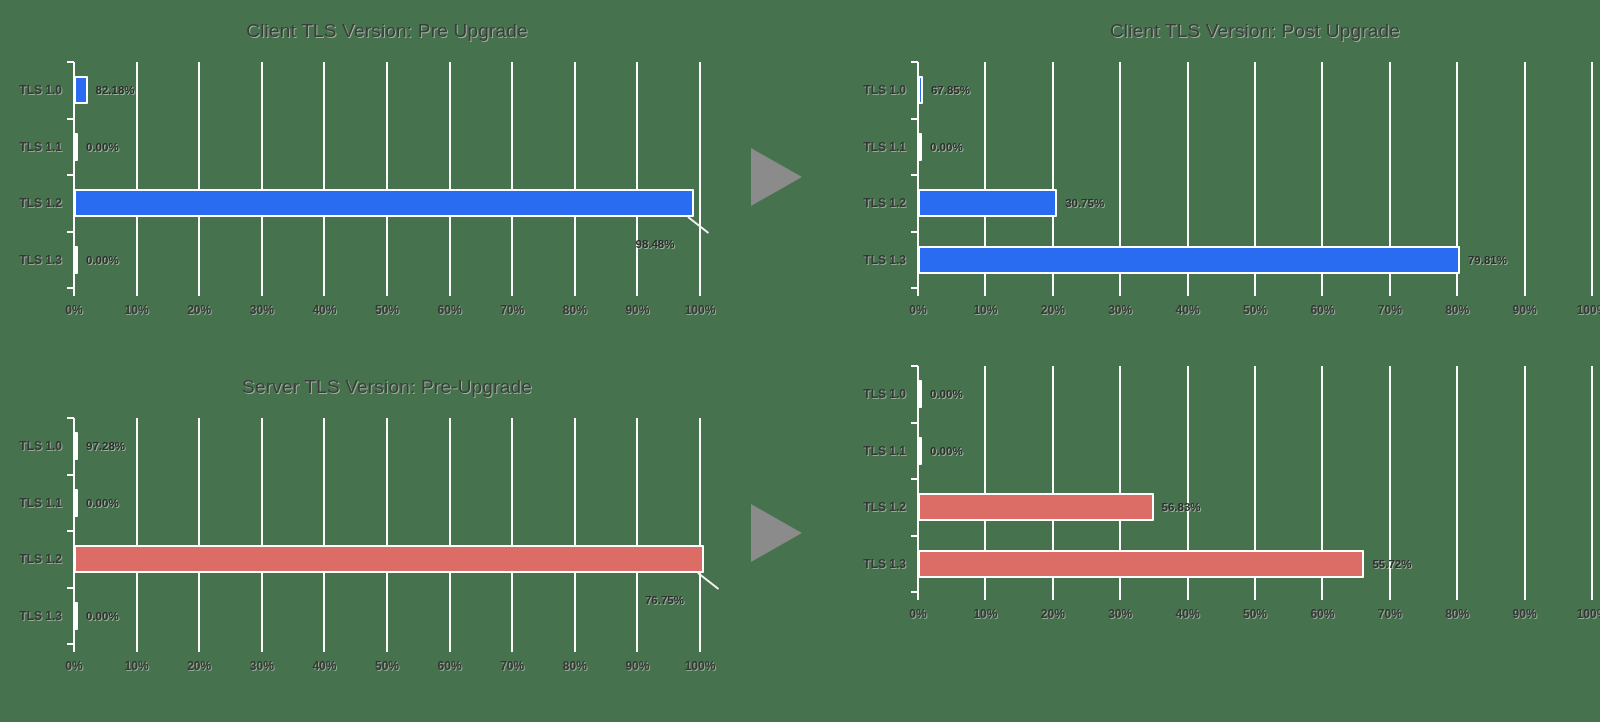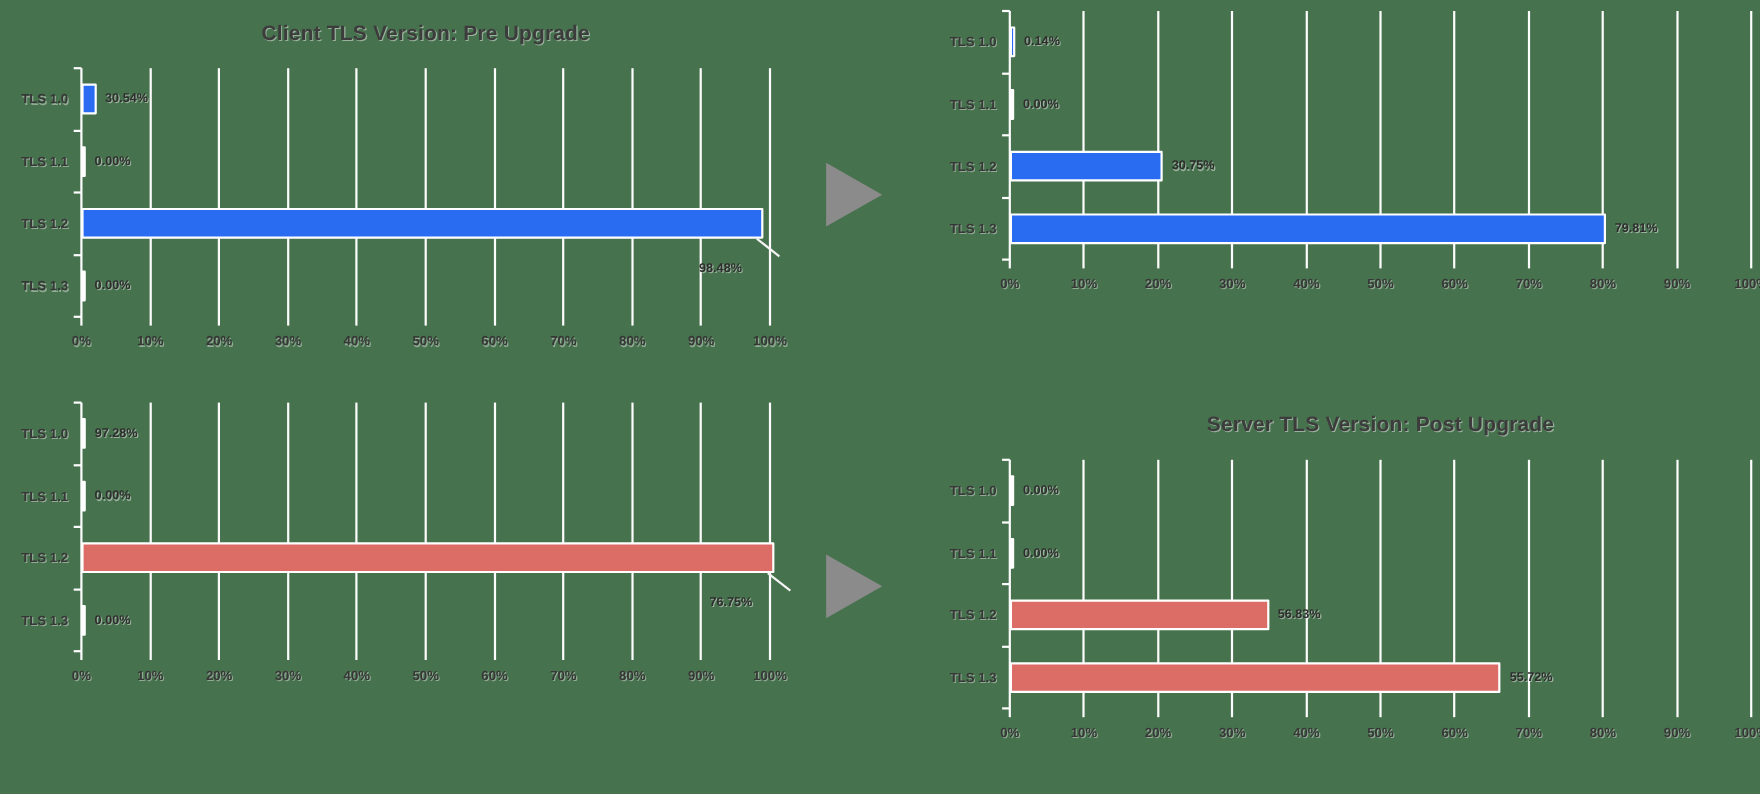--- a/index.html
+++ b/index.html
@@ -17,21 +17,21 @@
   .chart.right{width:740px;}
   .arrow-cell{width:152px;display:flex;justify-content:center;}
   .arrow{
     margin-top:138px;width:0;height:0;
     border-top:29px solid transparent;
     border-bottom:29px solid transparent;
     border-left:51px solid #8B8B8B;
   }
   .chart-title{
     margin:10px 0 20px 66px;text-align:center;
-    font-size:19px;font-weight:700;color:#3C3C3C;
+    font-size:19px;font-weight:400;color:#3C3C3C;
     text-shadow:1px 1px 0 rgba(255,255,255,0.45);
     letter-spacing:0.2px;
   }
   .plot-wrap{margin-left:66px;position:relative;}
   .plot{position:relative;height:226px;}
   .gridline{position:absolute;top:0;width:2px;height:calc(100% + 8px);background:#FDFDFD;}
   .cat-tick{position:absolute;left:-7px;width:7px;height:2px;background:#FDFDFD;}
   .band{position:absolute;left:0;width:100%;height:25%;}
   .cat-label{
     position:absolute;left:-66px;width:54px;text-align:right;
@@ -82,21 +82,21 @@
             <div class="gridline" style="left: calc(90% - 1px);"></div>
             <div class="gridline" style="left: calc(100% - 1px);"></div>
             <div class="cat-tick" style="top: calc(0% - 1px);"></div>
             <div class="cat-tick" style="top: calc(25% - 1px);"></div>
             <div class="cat-tick" style="top: calc(50% - 1px);"></div>
             <div class="cat-tick" style="top: calc(75% - 1px);"></div>
             <div class="cat-tick" style="top: calc(100% - 1px);"></div>
             <div class="band" style="top: 0%;">
               <div class="cat-label">TLS 1.0</div>
               <div class="bar" style="width: 1.52%; background: rgb(42, 108, 241);"></div>
-              <div class="value-label" style="left: calc(1.52% + 12px);">30.54%</div>
+              <div class="value-label" style="left: calc(1.52% + 12px);">82.18%</div>
             </div>
             <div class="band" style="top: 25%;">
               <div class="cat-label">TLS 1.1</div>
               <div class="bar" style="width: 0%; background: rgb(42, 108, 241);"></div>
               <div class="value-label" style="left: calc(0% + 12px);">0.00%</div>
             </div>
             <div class="band" style="top: 50%;">
               <div class="cat-label">TLS 1.2</div>
               <div class="bar" style="width: 98.48%; background: rgb(42, 108, 241);"></div>
               <div class="callout-line" style="left: calc(98.48% - 2px); top: 41px;"></div>
@@ -120,20 +120,21 @@
             <div class="x-tick" style="left: 80%;">80%</div>
             <div class="x-tick" style="left: 90%;">90%</div>
             <div class="x-tick" style="left: 100%;">100%</div>
           </div>
       </div>
     </div>
     <div class="arrow-cell">
       <div class="arrow"></div>
     </div>
     <div class="chart right">
+      <div class="chart-title">Client TLS Version: Post Upgrade</div>
       <div class="plot-wrap">
         <div class="plot">
             <div class="gridline" style="left: calc(0% - 1px);"></div>
             <div class="gridline" style="left: calc(10% - 1px);"></div>
             <div class="gridline" style="left: calc(20% - 1px);"></div>
             <div class="gridline" style="left: calc(30% - 1px);"></div>
             <div class="gridline" style="left: calc(40% - 1px);"></div>
             <div class="gridline" style="left: calc(50% - 1px);"></div>
             <div class="gridline" style="left: calc(60% - 1px);"></div>
             <div class="gridline" style="left: calc(70% - 1px);"></div>
@@ -141,21 +142,21 @@
             <div class="gridline" style="left: calc(90% - 1px);"></div>
             <div class="gridline" style="left: calc(100% - 1px);"></div>
             <div class="cat-tick" style="top: calc(0% - 1px);"></div>
             <div class="cat-tick" style="top: calc(25% - 1px);"></div>
             <div class="cat-tick" style="top: calc(50% - 1px);"></div>
             <div class="cat-tick" style="top: calc(75% - 1px);"></div>
             <div class="cat-tick" style="top: calc(100% - 1px);"></div>
             <div class="band" style="top: 0%;">
               <div class="cat-label">TLS 1.0</div>
               <div class="bar" style="width: 0.14%; background: rgb(42, 108, 241);"></div>
-              <div class="value-label" style="left: calc(0.14% + 12px);">0.14%</div>
+              <div class="value-label" style="left: calc(0.14% + 12px);">67.85%</div>
             </div>
             <div class="band" style="top: 25%;">
               <div class="cat-label">TLS 1.1</div>
               <div class="bar" style="width: 0%; background: rgb(42, 108, 241);"></div>
               <div class="value-label" style="left: calc(0% + 12px);">0.00%</div>
             </div>
             <div class="band" style="top: 50%;">
               <div class="cat-label">TLS 1.2</div>
               <div class="bar" style="width: 20.05%; background: rgb(42, 108, 241);"></div>
               <div class="value-label" style="left: calc(20.05% + 12px);">30.75%</div>
@@ -178,20 +179,21 @@
             <div class="x-tick" style="left: 80%;">80%</div>
             <div class="x-tick" style="left: 90%;">90%</div>
             <div class="x-tick" style="left: 100%;">100%</div>
           </div>
       </div>
     </div>
   </div>
 
   <div class="row row2">
     <div class="chart left">
+      <div class="chart-title">Server TLS Version: Pre-Upgrade</div>
       <div class="plot-wrap">
         <div class="plot">
             <div class="gridline" style="left: calc(0% - 1px);"></div>
             <div class="gridline" style="left: calc(10% - 1px);"></div>
             <div class="gridline" style="left: calc(20% - 1px);"></div>
             <div class="gridline" style="left: calc(30% - 1px);"></div>
             <div class="gridline" style="left: calc(40% - 1px);"></div>
             <div class="gridline" style="left: calc(50% - 1px);"></div>
             <div class="gridline" style="left: calc(60% - 1px);"></div>
             <div class="gridline" style="left: calc(70% - 1px);"></div>
@@ -237,21 +239,20 @@
             <div class="x-tick" style="left: 80%;">80%</div>
             <div class="x-tick" style="left: 90%;">90%</div>
             <div class="x-tick" style="left: 100%;">100%</div>
           </div>
       </div>
     </div>
     <div class="arrow-cell">
       <div class="arrow"></div>
     </div>
     <div class="chart right">
-      <div class="chart-title">Server TLS Version: Post Upgrade</div>
       <div class="plot-wrap">
         <div class="plot">
             <div class="gridline" style="left: calc(0% - 1px);"></div>
             <div class="gridline" style="left: calc(10% - 1px);"></div>
             <div class="gridline" style="left: calc(20% - 1px);"></div>
             <div class="gridline" style="left: calc(30% - 1px);"></div>
             <div class="gridline" style="left: calc(40% - 1px);"></div>
             <div class="gridline" style="left: calc(50% - 1px);"></div>
             <div class="gridline" style="left: calc(60% - 1px);"></div>
             <div class="gridline" style="left: calc(70% - 1px);"></div>

